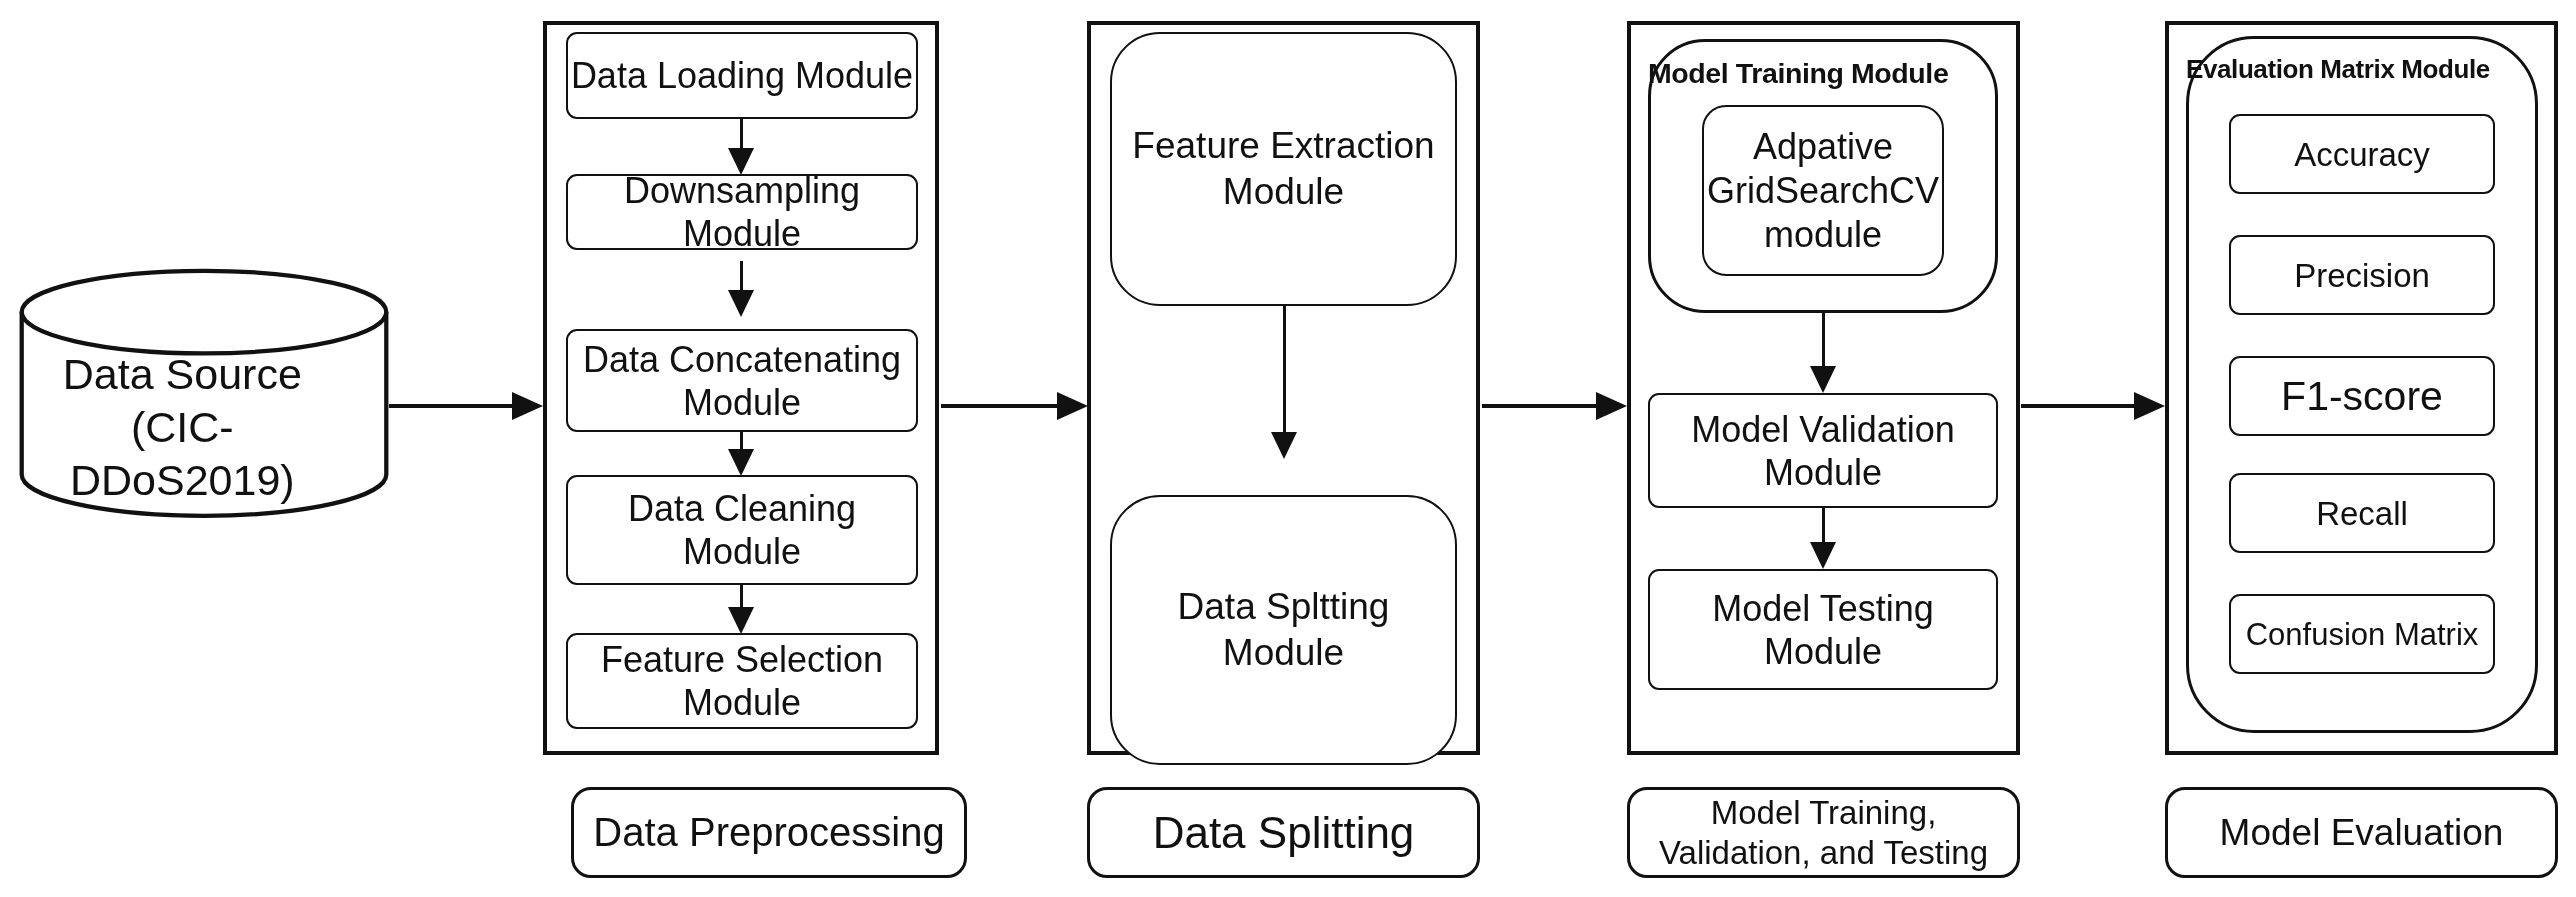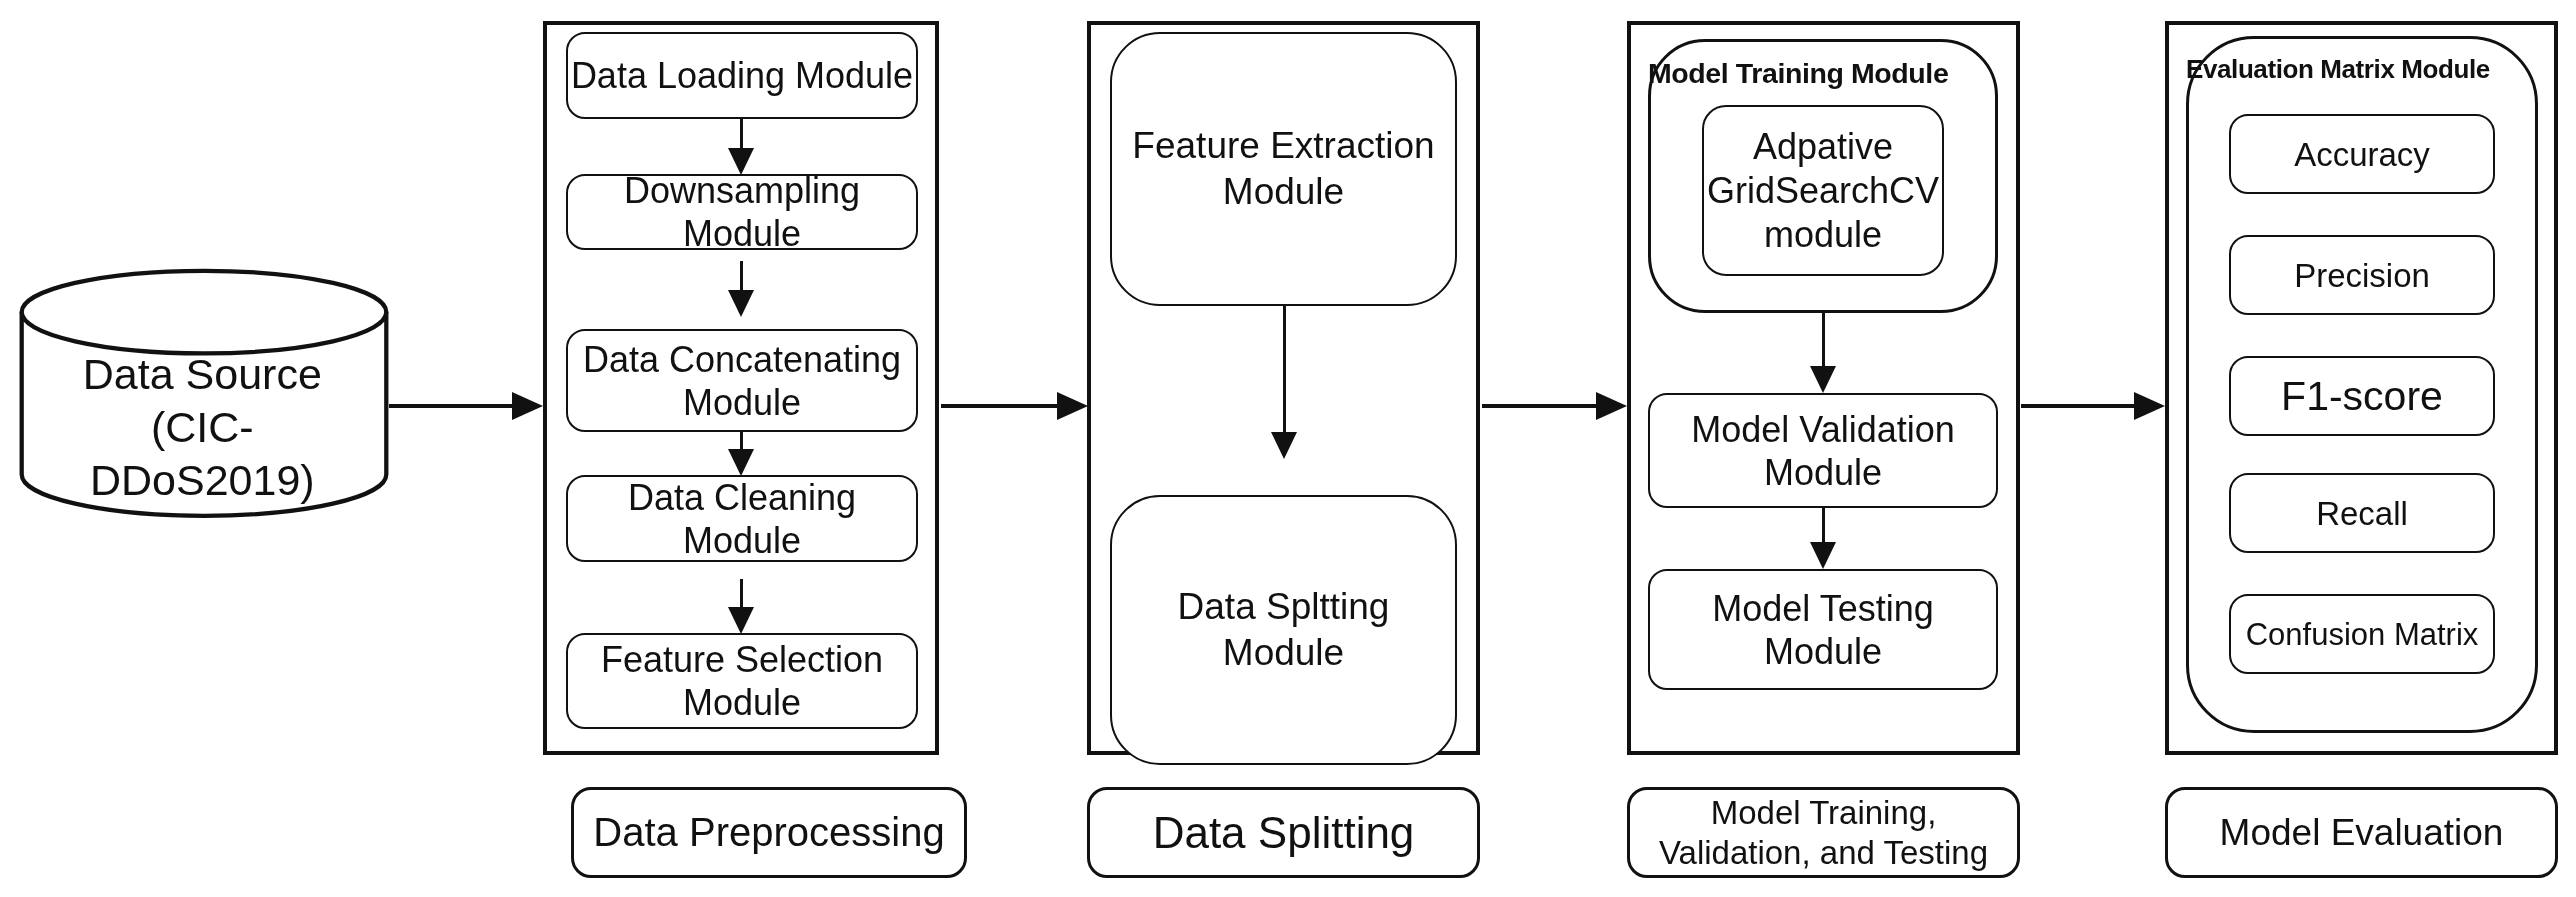--- a/index.html
+++ b/index.html
@@ -16,21 +16,21 @@
   
   .stage-frame {
     top:21.3px; height:734px;
     border:4.3px solid #111111;
     background:#ffffff;
   }
 
   
   .node {
     border:2.8px solid #111111;
-    border-radius:19px;
+    border-radius:11px;
     background:#ffffff;
     display:flex; align-items:center; justify-content:center;
     text-align:center;
     white-space:pre-line;
     font-size:36px; line-height:43px;
     z-index:3;
   }
   .node.big { border-radius:50px; font-size:37px; line-height:46px; }
 
   
@@ -95,42 +95,42 @@
     z-index:3;
   }
 </style>
 </head>
 <body>
 
 <svg class="abs" style="left:15.7px; top:265px; width:376px; height:258px;" viewBox="0 0 528 362" fill="none" xmlns="http://www.w3.org/2000/svg">
   <path d="M 8 66 L 8 294 A 256 58 0 0 0 520 294 L 520 66" fill="#ffffff" stroke="#111111" stroke-width="6"></path>
   <ellipse cx="264" cy="66" rx="256" ry="58" fill="#ffffff" stroke="#111111" stroke-width="6"></ellipse>
 </svg>
-<div class="abs cyl-text" style="left:21.3px; top:356px; width:322px; height:142px;margin-left:20px;">Data Source
+<div class="abs cyl-text" style="left:21.3px; top:356px; width:322px; height:142px;">Data Source
 (CIC-DDoS2019)</div>
 
 <div class="abs h-arrow" style="left:389px; top:389px; width:154px;"></div>
 <div class="abs h-arrow" style="left:941px; top:389px; width:147px;"></div>
 <div class="abs h-arrow" style="left:1482px; top:389px; width:145px;"></div>
 <div class="abs h-arrow" style="left:2021px; top:389px; width:144px;"></div>
 
 <div class="abs stage-frame" style="left:543px; width:396px;"></div>
 
 <div class="abs node" style="left:566px; top:32px; width:352px; height:87px;">Data Loading Module</div>
 <div class="abs v-arrow" style="left:724px; top:119px; height:56px;"></div>
 
 <div class="abs node" style="left:566px; top:174px; width:352px; height:76px;">Downsampling
 Module</div>
 <div class="abs v-arrow" style="left:724px; top:261px; height:56px;"></div>
 
 <div class="abs node" style="left:566px; top:317px; width:352px; height:103px;margin-top:12px;">Data Concatenating
 Module</div>
 <div class="abs v-arrow" style="left:724px; top:420px; height:56px;"></div>
 
-<div class="abs node" style="left:566px; top:475px; width:352px; height:87px;">Data Cleaning
+<div class="abs node" style="left:566px; top:475px; width:352px; height:110px;">Data Cleaning
 Module</div>
 <div class="abs v-arrow" style="left:724px; top:579px; height:55px;"></div>
 
 <div class="abs node" style="left:566px; top:633px; width:352px; height:96px;">Feature Selection
 Module</div>
 
 <div class="abs stage-label" style="left:543px; width:396px; font-size:40px;margin-left:28px;">Data Preprocessing</div>
 
 <div class="abs stage-frame" style="left:1087px; width:393px;"></div>
 

